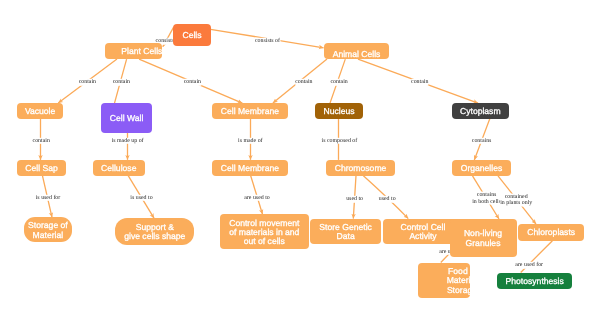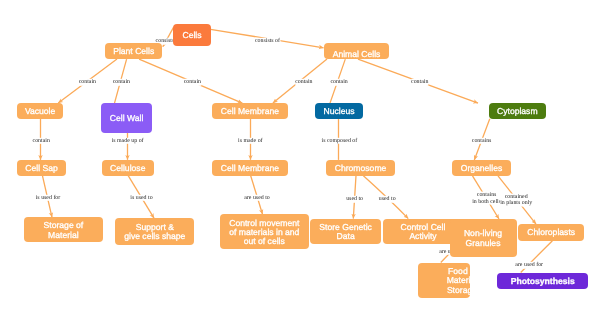--- a/index.html
+++ b/index.html
@@ -77,61 +77,61 @@
 in both cells</div>
       <div class="lbl" style="left: 516.2px; top: 199.8px;">contained
 in plants only</div>
       <div class="lbl" style="left: 453.1px; top: 251.9px;">are used for</div>
       <div class="lbl" style="left: 529.2px; top: 265.4px;">are used for</div>
     </div>
   <div id="nodes">
       <div class="node root" style="left: 173px; top: 16.2px; width: 38px; height: 22px; background: rgb(251, 122, 60); margin-top: 8px;">
         <span>Cells</span>
       </div>
-      <div class="node" style="left: 105px; top: 43.3px; width: 57.4px; height: 15.7px; background: rgb(251, 173, 91);">
+      <div class="node" style="left: 105px; top: 43.3px; width: 57.4px; height: 15.7px; background: rgb(251, 173, 91); align-items: flex-end;">
         <span>Plant Cells</span>
       </div>
       <div class="node" style="left: 323.9px; top: 43.2px; width: 65.3px; height: 15.9px; background: rgb(251, 173, 91); justify-content: flex-end;">
         <span>Animal Cells</span>
       </div>
       <div class="node" style="left: 17px; top: 103.1px; width: 46.2px; height: 15.9px; background: rgb(251, 173, 91);">
         <span>Vacuole</span>
       </div>
       <div class="node" style="left: 101.3px; top: 103.1px; width: 50.5px; height: 30px; background: #8b5cf6;">
         <span>Cell Wall</span>
       </div>
       <div class="node" style="left: 212.2px; top: 103.1px; width: 75.4px; height: 15.9px; background: rgb(251, 173, 91);">
         <span>Cell Membrane</span>
       </div>
-      <div class="node" style="left: 315.2px; top: 103.1px; width: 47.8px; height: 15.9px; background: #0369a1;">
+      <div class="node" style="left: 315.2px; top: 103.1px; width: 47.8px; height: 15.9px; background: #a16207;">
         <span>Nucleus</span>
       </div>
-      <div class="node" style="left: 451.6px; top: 103px; width: 57.4px; height: 15.8px; background: #4d7c0f; margin-left: 37px;">
+      <div class="node" style="left: 451.6px; top: 103px; width: 57.4px; height: 15.8px; background: #404040;">
         <span>Cytoplasm</span>
       </div>
       <div class="node" style="left: 17px; top: 159.9px; width: 49.1px; height: 15.9px; background: rgb(251, 173, 91);">
         <span>Cell Sap</span>
       </div>
-      <div class="node" style="left: 102px; top: 159.8px; width: 51.5px; height: 15.9px; background: rgb(251, 173, 91);">
+      <div class="node" style="left: 93px; top: 159.8px; width: 51.5px; height: 15.9px; background: rgb(251, 173, 91);">
         <span>Cellulose</span>
       </div>
       <div class="node" style="left: 212.2px; top: 159.8px; width: 75.5px; height: 15.9px; background: rgb(251, 173, 91);">
         <span>Cell Membrane</span>
       </div>
       <div class="node" style="left: 326.2px; top: 159.9px; width: 68.7px; height: 15.9px; background: rgb(251, 173, 91);">
         <span>Chromosome</span>
       </div>
       <div class="node" style="left: 452.4px; top: 159.9px; width: 58.2px; height: 15.9px; background: rgb(251, 173, 91);">
         <span>Organelles</span>
       </div>
-      <div class="node" style="left: 23.9px; top: 217.3px; width: 79px; height: 25px; background: rgb(251, 173, 91);">
+      <div class="node" style="left: 23.9px; top: 217.3px; width: 48px; height: 25px; background: rgb(251, 173, 91); border-radius: 11px;">
         <span>Storage of</span>
         <span>Material</span>
       </div>
-      <div class="node" style="left: 115.3px; top: 218.2px; width: 79px; height: 26.5px; background: rgb(251, 173, 91);">
+      <div class="node" style="left: 115.3px; top: 218.2px; width: 79px; height: 26.5px; background: rgb(251, 173, 91); border-radius: 12px;">
         <span>Support &amp;</span>
         <span>give cells shape</span>
       </div>
       <div class="node" style="left: 219.7px; top: 214.2px; width: 89.2px; height: 35.3px; background: rgb(251, 173, 91);">
         <span>Control movement</span>
         <span>of materials in and</span>
         <span>out of cells</span>
       </div>
       <div class="node" style="left: 310px; top: 218.6px; width: 71.2px; height: 25.3px; background: rgb(251, 173, 91);">
         <span>Store Genetic</span>
@@ -146,17 +146,17 @@
         <span>Granules</span>
       </div>
       <div class="node" style="left: 518.4px; top: 224.1px; width: 65.6px; height: 16.6px; background: rgb(251, 173, 91);">
         <span>Chloroplasts</span>
       </div>
       <div class="node" style="left: 417.8px; top: 262.5px; width: 52.3px; height: 35.4px; background: rgb(251, 173, 91); padding-left: 36px;">
         <span>Food &amp;</span>
         <span>Material</span>
         <span>Storage</span>
       </div>
-      <div class="node" style="left: 497.2px; top: 272.5px; width: 91px; height: 16.5px; background: #6d28d9; font-weight: bold;">
+      <div class="node" style="left: 497.2px; top: 272.5px; width: 75px; height: 16.5px; background: #15803d;">
         <span>Photosynthesis</span>
       </div>
     </div>
 </div>
 
 </body></html>

